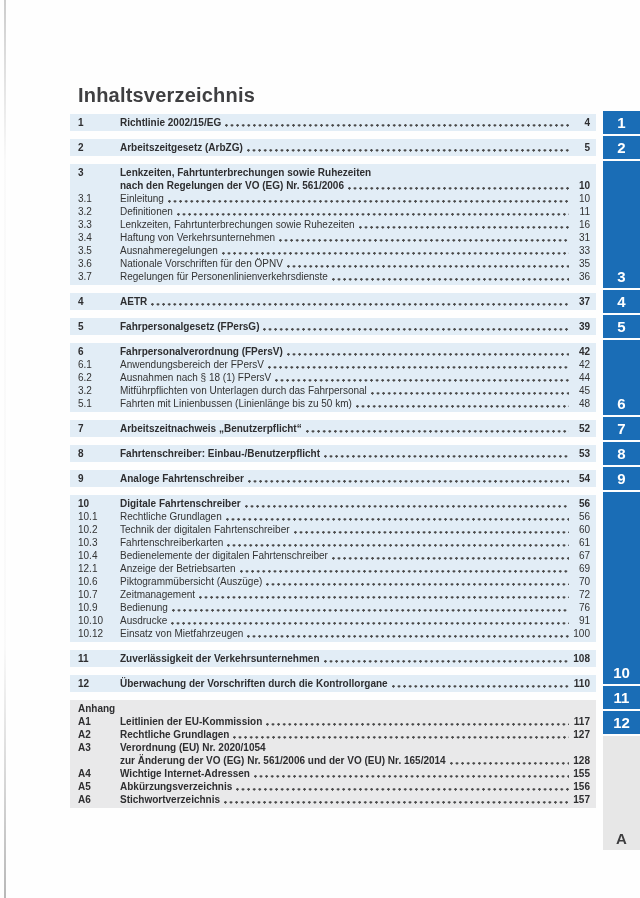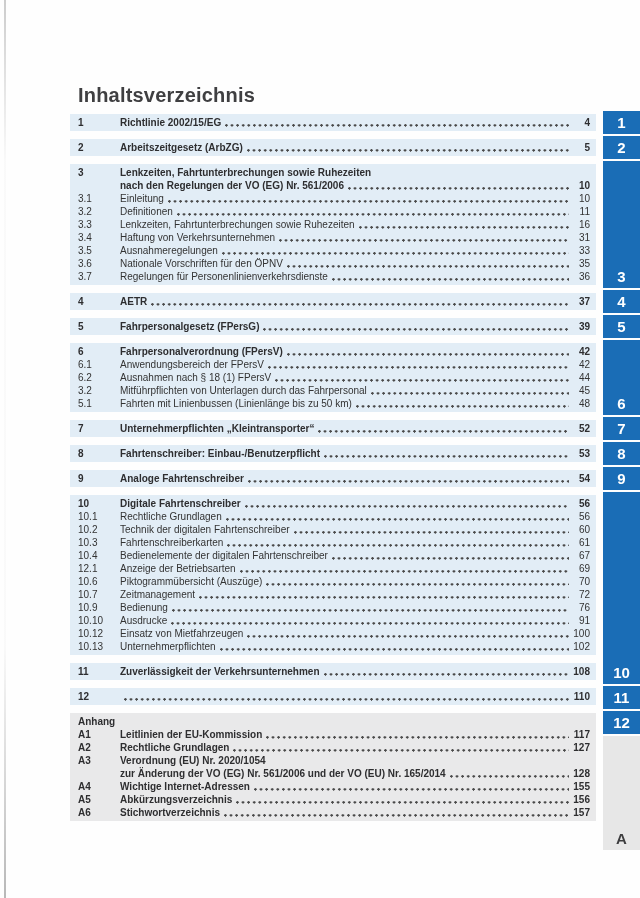--- a/index.html
+++ b/index.html
@@ -211,21 +211,21 @@
         <div class="toc-row">
     <span class="col-num">5.1</span>
     <span class="col-title">Fahrten mit Linienbussen (Linienlänge bis zu 50 km)</span>
     <span class="leader"></span>
     <span class="col-page">48</span>
   </div>
       </div>
       <div class="toc-group group-blue">
         <div class="toc-row bold">
     <span class="col-num">7</span>
-    <span class="col-title">Unternehmerpflichten „Kleintransporter“</span>
+    <span class="col-title">Arbeitszeitnachweis „Benutzerpflicht“</span>
     <span class="leader"></span>
     <span class="col-page">52</span>
   </div>
       </div>
       <div class="toc-group group-blue">
         <div class="toc-row bold">
     <span class="col-num">8</span>
     <span class="col-title">Fahrtenschreiber: Einbau-/Benutzerpflicht</span>
     <span class="leader"></span>
     <span class="col-page">53</span>
@@ -299,38 +299,33 @@
     <span class="col-title">Ausdrucke</span>
     <span class="leader"></span>
     <span class="col-page">91</span>
   </div>
         <div class="toc-row">
     <span class="col-num">10.12</span>
     <span class="col-title">Einsatz von Mietfahrzeugen</span>
     <span class="leader"></span>
     <span class="col-page">100</span>
   </div>
-        <div class="toc-row">
-    <span class="col-num">10.13</span>
-    <span class="col-title">Unternehmerpflichten</span>
-    <span class="leader"></span>
-    <span class="col-page">102</span>
-  </div>
       </div>
       <div class="toc-group group-blue">
         <div class="toc-row bold">
     <span class="col-num">11</span>
     <span class="col-title">Zuverlässigkeit der Verkehrsunternehmen</span>
     <span class="leader"></span>
     <span class="col-page">108</span>
   </div>
       </div>
       <div class="toc-group group-blue">
         <div class="toc-row bold">
     <span class="col-num">12</span>
+    <span class="col-title">Überwachung der Vorschriften durch die Kontrollorgane</span>
     <span class="leader"></span>
     <span class="col-page">110</span>
   </div>
       </div>
       <div class="toc-group group-gray">
         <div class="toc-row bold">
     <span class="col-num">Anhang</span>
     <span class="col-title"></span>
     <span class="leader hidden"></span>
     <span class="col-page"></span>

